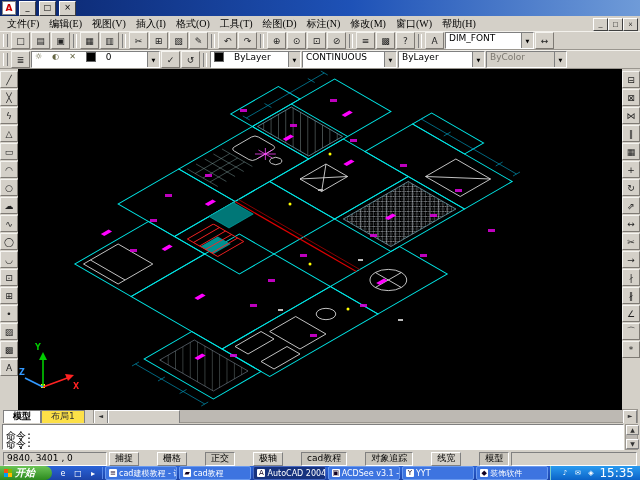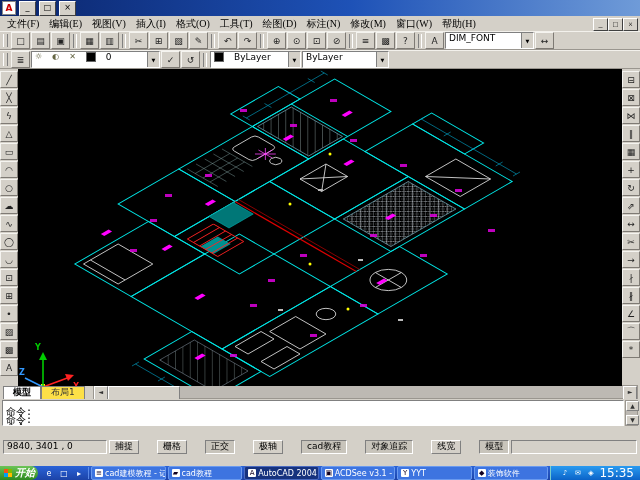--- a/index.html
+++ b/index.html
@@ -52,31 +52,31 @@
   .scroll-thumb{width:70px;height:100%;background:#d4d0c8;border:1px solid;border-color:#fff #808080 #808080 #fff;}
   
   .cmdwin{height:26px;flex:0 0 26px;background:#d4d0c8;display:flex;padding:1px 2px;gap:1px;}
   .cmdtext{flex:1;background:#fff;border:1px solid;border-color:#808080 #fff #fff #808080;
            font-family:"DejaVu Sans Mono","Liberation Mono",monospace;font-size:10px;line-height:8px;
            padding:7px 3px;overflow:hidden;color:#000;}
   .cmdscroll{width:11px;background:#bdb9b3;border:1px solid #9a968f;display:flex;flex-direction:column;
              justify-content:space-between;}
   .cmdscroll .scroll-arrow{width:100%;height:8px;line-height:7px;}
   
-  .statusbar{height:15px;flex:0 0 15px;display:flex;align-items:center;gap:2px;padding:12px 3px;font-size:9px;background:#d4d0c8;}
+  .statusbar{height:15px;flex:0 0 15px;display:flex;align-items:center;gap:2px;padding:0 3px;font-size:9px;background:#d4d0c8;}
   .coords{width:96px;flex:0 0 auto;height:12px;line-height:11px;padding:0 3px;border:1px solid;
           border-color:#808080 #fff #fff #808080;overflow:hidden;}
   .sbtn{height:12px;line-height:11px;padding:0 5px;background:#d4d0c8;border:1px solid;
         border-color:#fff #808080 #808080 #fff;white-space:nowrap;}
   .sbtn.pressed{border-color:#808080 #fff #fff #808080;background:#c8c4bb;}
   .status-fill{flex:1;height:12px;border:1px solid;border-color:#808080 #fff #fff #808080;}
   
   .taskbar{height:14px;flex:0 0 14px;background:linear-gradient(#2a63d8,#1c43a8);display:flex;
            align-items:center;gap:2px;color:#fff;overflow:hidden;}
-  .startbtn{height:14px;flex:0 0 auto;display:flex;align-items:center;gap:3px;padding:0 3px 0 4px;
+  .startbtn{height:14px;flex:0 0 auto;display:flex;align-items:center;gap:3px;padding:0 17px 0 4px;
             background:linear-gradient(#6cc457,#2c8a1e);border-radius:0 7px 7px 0;font-size:10px;
             font-weight:bold;font-style:italic;}
   .winflag{width:8px;height:8px;display:grid;grid-template-columns:4px 4px;grid-template-rows:4px 4px;}
   .winflag i{display:block;}
   .ql{display:flex;gap:1px;align-items:center;padding:0 2px;border-right:1px solid #5a8ae8;}
   .ql .tb-btn{width:14px;height:12px;background:transparent;border:none;color:#fff;font-size:8px;}
   .task{flex:1;max-width:86px;height:12px;background:#3d74e0;border:1px solid #6a9aef;border-radius:2px;
         display:flex;align-items:center;gap:2px;padding:0 3px;font-size:8px;overflow:hidden;white-space:nowrap;}
   .task.active{background:#16327e;border-color:#4a6ac0;}
   .task .ticon{width:8px;height:8px;flex:0 0 auto;font-size:7px;line-height:8px;text-align:center;color:#102;
@@ -164,22 +164,30 @@
       <span class="chev">▼</span>
     </div>
     <div class="tb-btn">✓</div>
     <div class="tb-btn">↺</div>
     <div class="vsep"></div>
     <div class="combo" style="width:86px">
       <span class="colorchip"></span>
       <span>ByLayer</span>
       <span class="chev">▼</span>
     </div>
+    <div class="combo" style="width:90px">
+      <span>CONTINUOUS</span>
+      <span class="chev">▼</span>
+    </div>
     <div class="combo" style="width:82px">
       <span>ByLayer</span>
+      <span class="chev">▼</span>
+    </div>
+    <div class="combo disabled" style="width:76px">
+      <span>ByColor</span>
       <span class="chev">▼</span>
     </div>
   </div>
 
   <div class="main">
     <div class="side-toolbar">
         <div class="tb-btn">╱</div>
         <div class="tb-btn">╳</div>
         <div class="tb-btn">ϟ</div>
         <div class="tb-btn">△</div>

